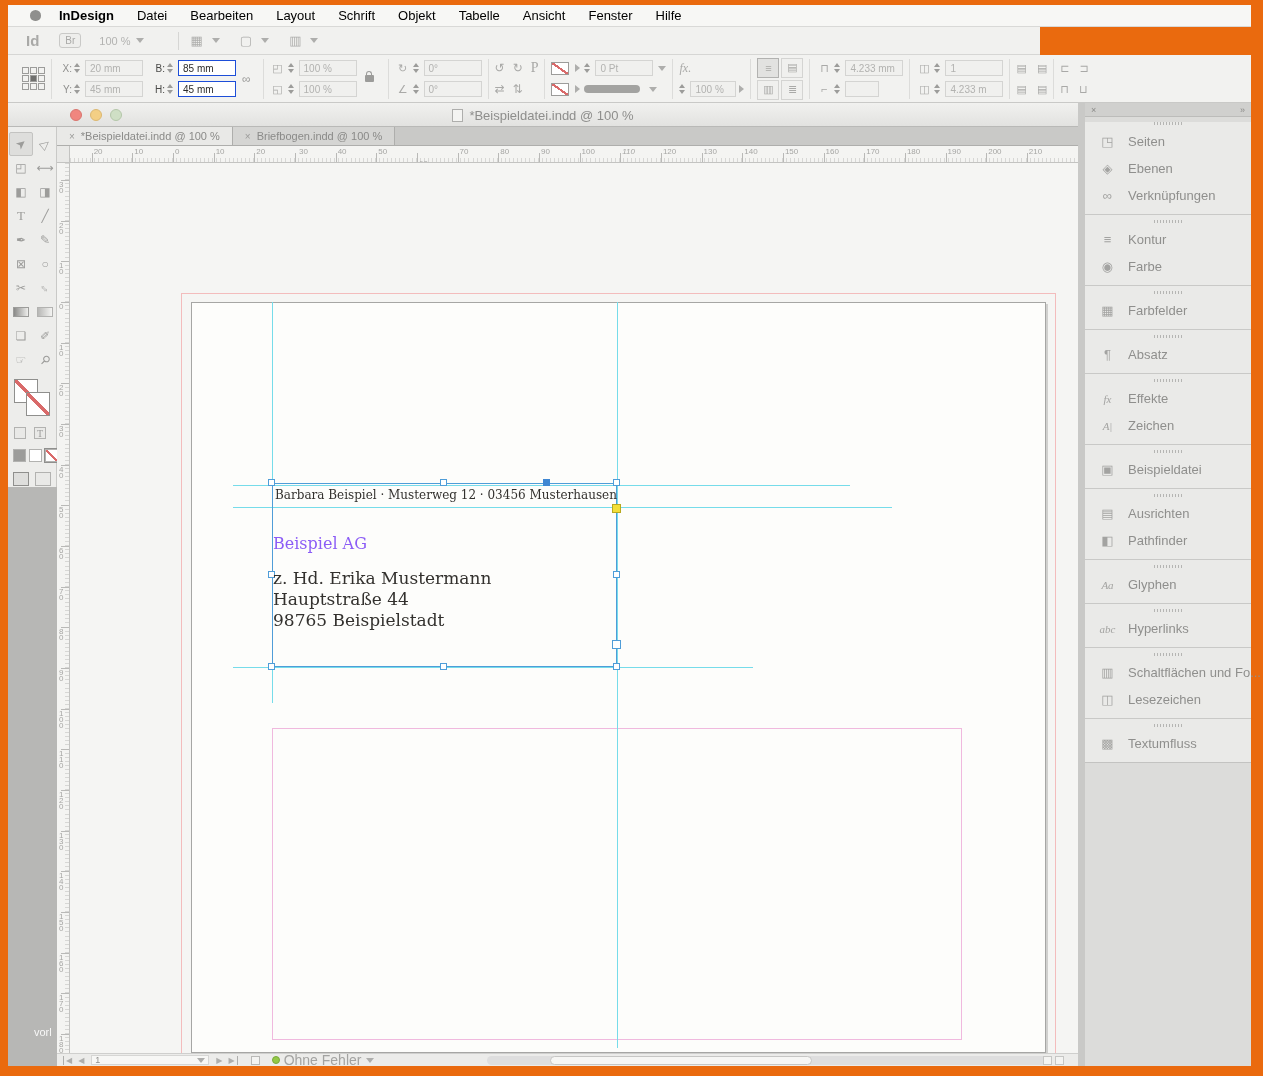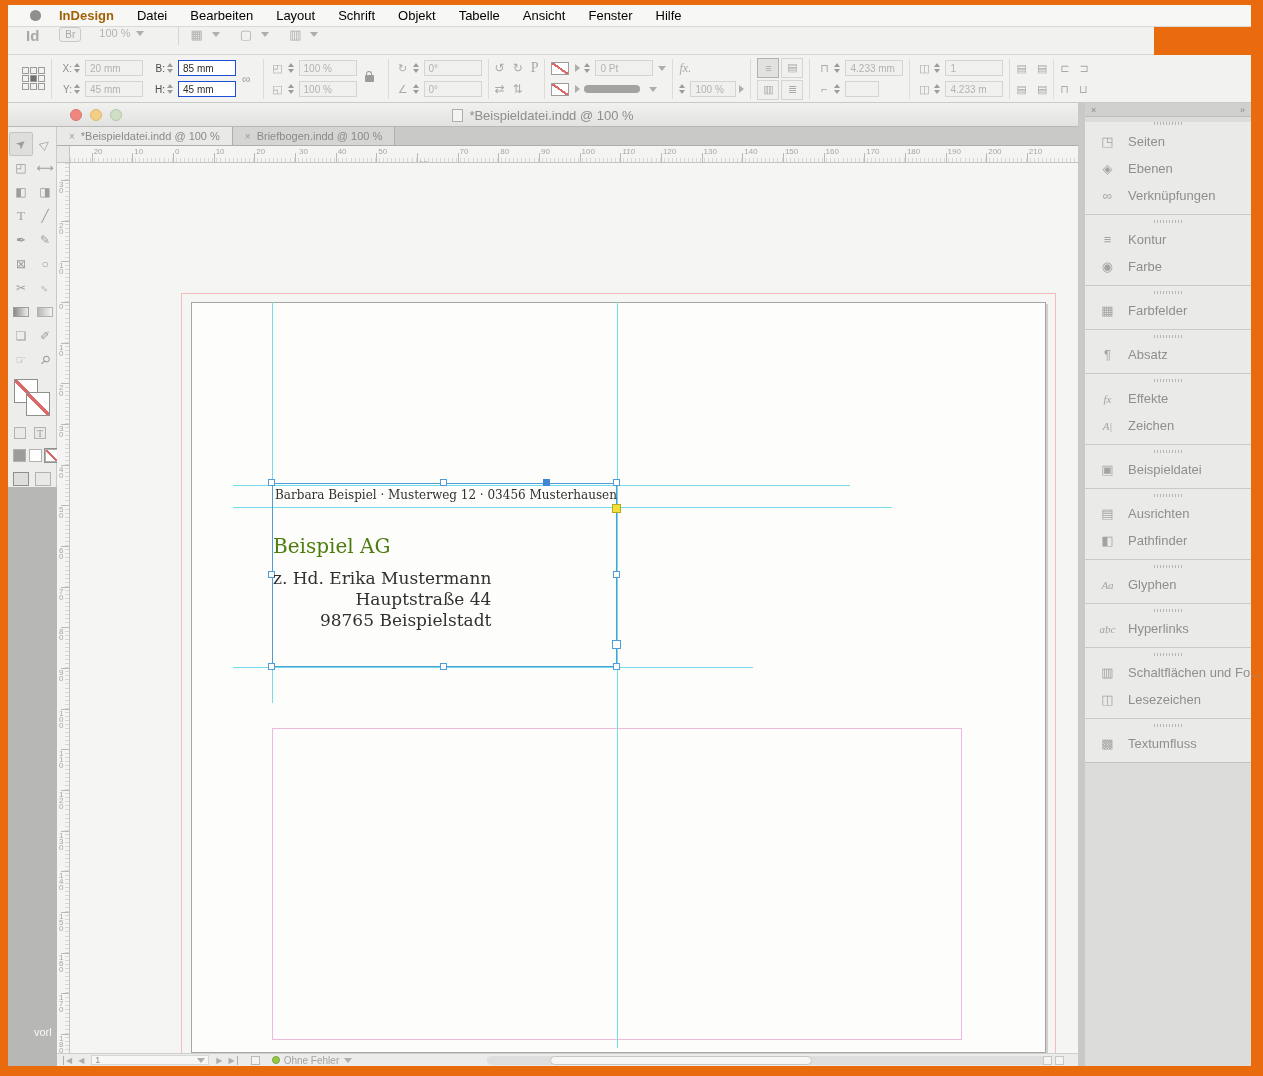--- a/index.html
+++ b/index.html
@@ -5,25 +5,25 @@
   html,body{margin:0;padding:0;background:#444;}
   #stage{position:relative;width:1263px;height:1076px;background:#ea6a0e;overflow:hidden;
          font-family:"Liberation Sans",sans-serif;-webkit-font-smoothing:antialiased;}
   #stage *{box-sizing:border-box;}
 
   
   #menubar{position:absolute;left:8px;top:5px;width:1243px;height:22px;background:#f7f7f5;
            border-bottom:1px solid #d9d9d7;display:flex;align-items:center;}
   .apple{width:11px;height:11px;border-radius:50% 50% 46% 46%;background:#8f8f8d;margin:0 18px 0 22px;}
   .menu-item{font-size:13px;color:#000000;margin-right:23px;white-space:nowrap;}
-  .menu-item.app-menu{font-weight:bold;color:#a16207;}
-
-  
-  #appbar{position:absolute;left:8px;top:27px;width:1146px;height:28px;background:#f1f1ef;
-          display:flex;align-items:flex-start;border-bottom:1px solid #d6d6d4;}
+  .menu-item.app-menu{font-weight:bold;color:#000000;}
+
+  
+  #appbar{position:absolute;left:8px;top:27px;width:1032px;height:28px;background:#f1f1ef;
+          display:flex;align-items:center;border-bottom:1px solid #d6d6d4;}
   #id-logo{font-size:15px;font-weight:bold;color:#a9a9a7;margin:0 20px 0 18px;}
   .mini-btn{border:1px solid #c9c9c7;border-radius:3px;background:#eeeeec;color:#a9a9a7;
             font-size:10px;padding:1px 5px;margin-right:18px;}
   .zoom-dd{display:flex;align-items:center;color:#b3b3b1;font-size:11px;margin-right:22px;}
   .caret-down{width:0;height:0;border-left:4px solid transparent;border-right:4px solid transparent;
               border-top:5px solid #aeaeac;margin-left:5px;}
   .vsep{width:1px;height:18px;background:#d6d6d4;margin:0 12px;}
   .icon-dd{display:flex;align-items:center;margin-right:20px;color:#aeaeac;font-size:13px;}
   .icon-dd .glyph{margin-right:4px;}
 
@@ -123,42 +123,42 @@
   .apply-btn{width:13px;height:13px;border:1px solid #b2b2b0;background:#fff;}
   .apply-btn.fill{background:#9c9c9a;}
   .apply-btn.none{background:linear-gradient(to top right,#fff 42%,#d96a6a 42%,#d96a6a 58%,#fff 58%);
                   outline:1px solid #8f8f8d;}
   #view-row{position:absolute;left:5px;top:345px;display:flex;gap:6px;}
   .view-btn{width:16px;height:14px;border:1px solid #b2b2b0;background:#e9e9e7;}
   .view-btn.sel{background:#dededc;border-color:#8f8f8d;}
   #watermark{position:absolute;left:26px;top:899px;color:rgba(255,255,255,.9);font-size:11px;}
 
   
-  #viewport{position:absolute;left:70px;top:163px;width:1008px;height:890px;background:#f5f5f3;overflow:hidden;text-align:right;}
+  #viewport{position:absolute;left:70px;top:163px;width:1008px;height:890px;background:#f5f5f3;overflow:hidden;}
   #page{position:absolute;left:121px;top:139px;width:855px;height:751px;background:#fdfdfb;
         border:1px solid #a6a6a4;box-shadow:2px 2px 0 rgba(0,0,0,.15);}
   #bleed{position:absolute;left:111px;top:130px;width:875px;height:760px;
          border:1px solid #f3bcbc;border-bottom:none;}
   #margins{position:absolute;left:202px;top:565px;width:690px;height:312px;border:1px solid #f0b9de;}
   .guide-v{position:absolute;width:1px;background:#76dcea;}
   .guide-h{position:absolute;height:1px;background:#76dcea;}
   #guide-v1{left:202px;top:139px;height:401px;}
   #guide-v2{left:547px;top:139px;height:746px;}
   #guide-h1{left:163px;top:322px;width:617px;}
   #guide-h2{left:163px;top:344px;width:659px;}
   #guide-h3{left:163px;top:504px;width:520px;}
   #sel-frame{position:absolute;left:202px;top:320px;width:345px;height:184px;border:1px solid #4f9dd8;}
   .h7{position:absolute;width:7px;height:7px;background:#fff;border:1px solid #4f9dd8;}
   .h7.solid{background:#3f87d2;border-color:#3f87d2;}
   .h9{position:absolute;width:9px;height:9px;background:#fff;border:1px solid #4f9dd8;}
   .h9.yellow{background:#f2df3a;border-color:#b8a91f;}
   #addr-line{position:absolute;left:205px;top:325px;font-family:"DejaVu Serif",serif;
              font-size:12px;color:#33312e;white-space:nowrap;}
   #company{position:absolute;left:203px;top:371px;font-family:"DejaVu Serif",serif;
-           font-size:20px;color:#4d7c0f;}
+           font-size:16px;color:#8b5cf6;}
   #recipient-block{position:absolute;left:203px;top:405px;font-family:"DejaVu Serif",serif;
                    font-size:17px;line-height:21px;color:#33312e;}
 
   
   #statusbar{position:absolute;left:57px;top:1053px;width:1021px;height:13px;background:#ececea;
              border-top:1px solid #cfcfcd;display:flex;align-items:center;font-size:9px;color:#a3a3a1;}
   .nav-glyph{margin:0 3px;font-size:8px;color:#aeaeac;}
   #page-field{display:flex;align-items:center;justify-content:space-between;width:118px;height:10px;
               border:1px solid #d6d6d4;background:#f7f7f5;margin:0 4px;padding:0 3px;color:#8f8f8d;}
   .preflight-icon{width:9px;height:9px;border:1px solid #b9b9b7;background:#f4f4f2;margin:0 4px 0 10px;}
@@ -707,21 +707,21 @@
     <span class="nav-glyph" style="margin-left:6px;border-left:1px solid #aeaeac;padding-left:2px;">◀</span>
     <span class="nav-glyph">◀</span>
     <span id="page-field">
       <span>1</span>
       <span class="caret-down"></span>
     </span>
     <span class="nav-glyph">▶</span>
     <span class="nav-glyph" style="border-right:1px solid #aeaeac;padding-right:2px;">▶</span>
     <span class="preflight-icon"></span>
     <span class="green-dot"></span>
-    <span style="font-size:10px;">Ohne Fehler</span>
+    <span style="font-size:14px;">Ohne Fehler</span>
     <span class="caret-down"></span>
     <span id="hscroll-track">
       <span id="hscroll-thumb"></span>
     </span>
     <span class="corner-btns">
       <span class="corner-btn"></span>
       <span class="corner-btn"></span>
     </span>
   </div>
 

